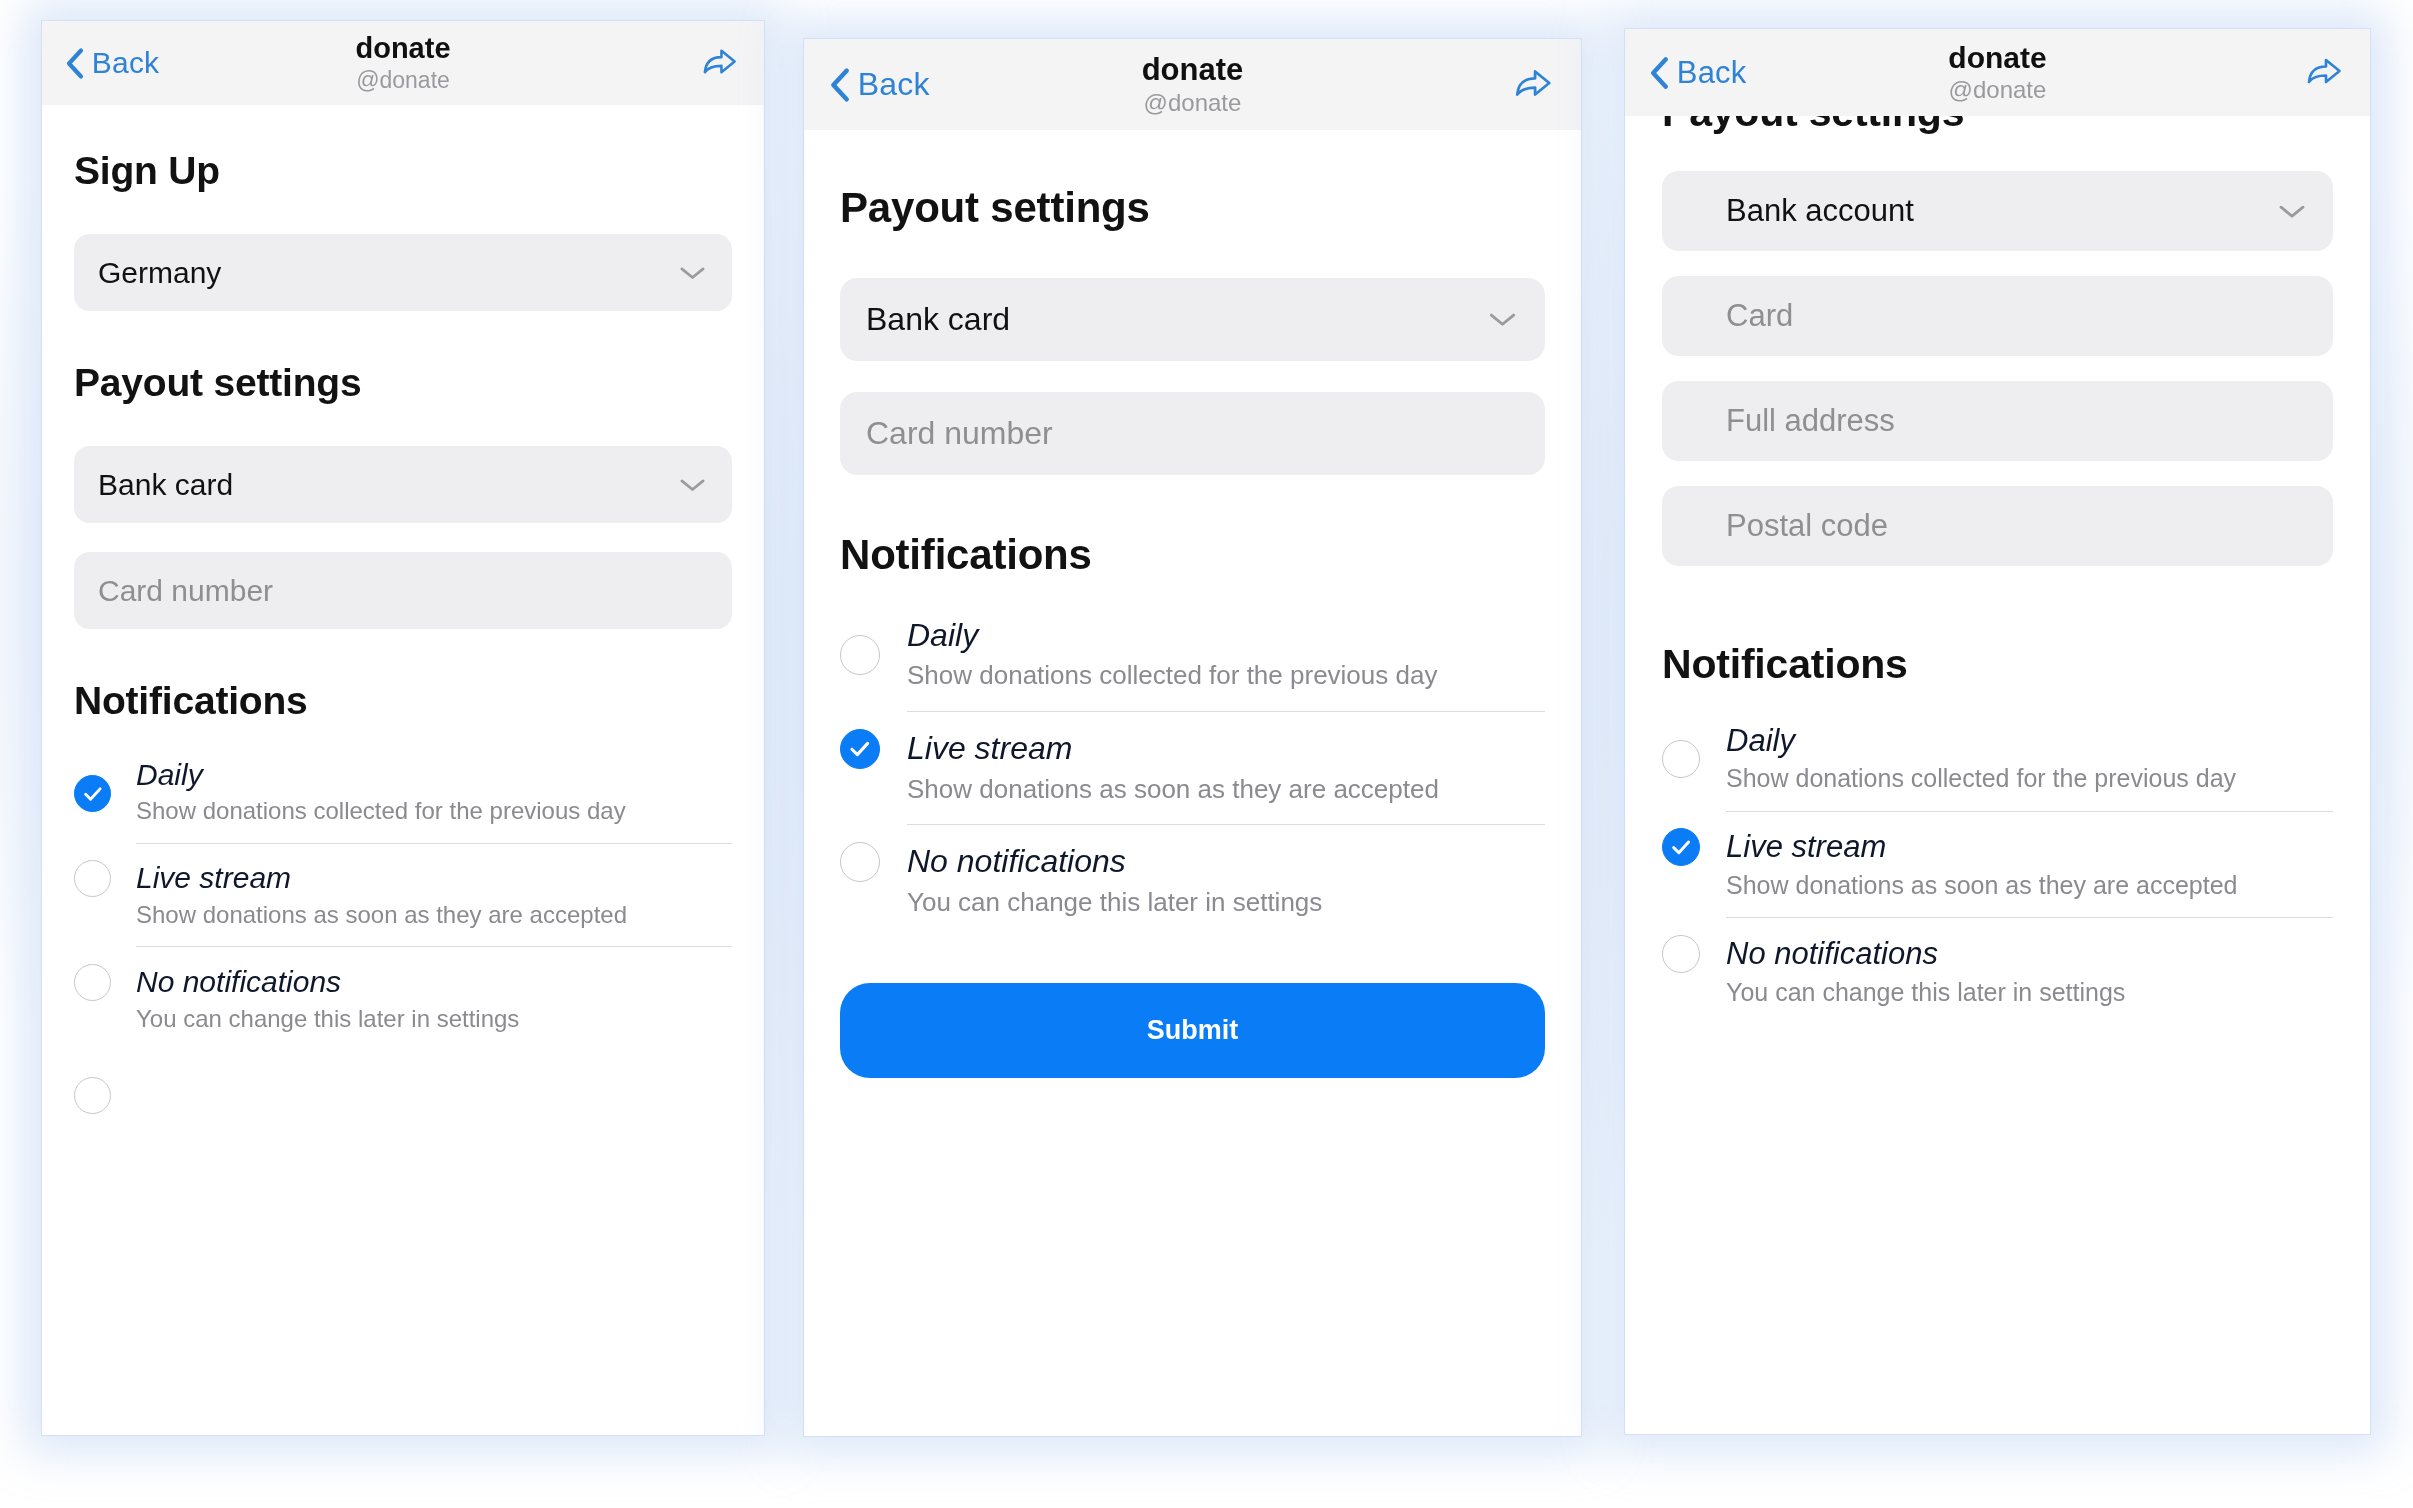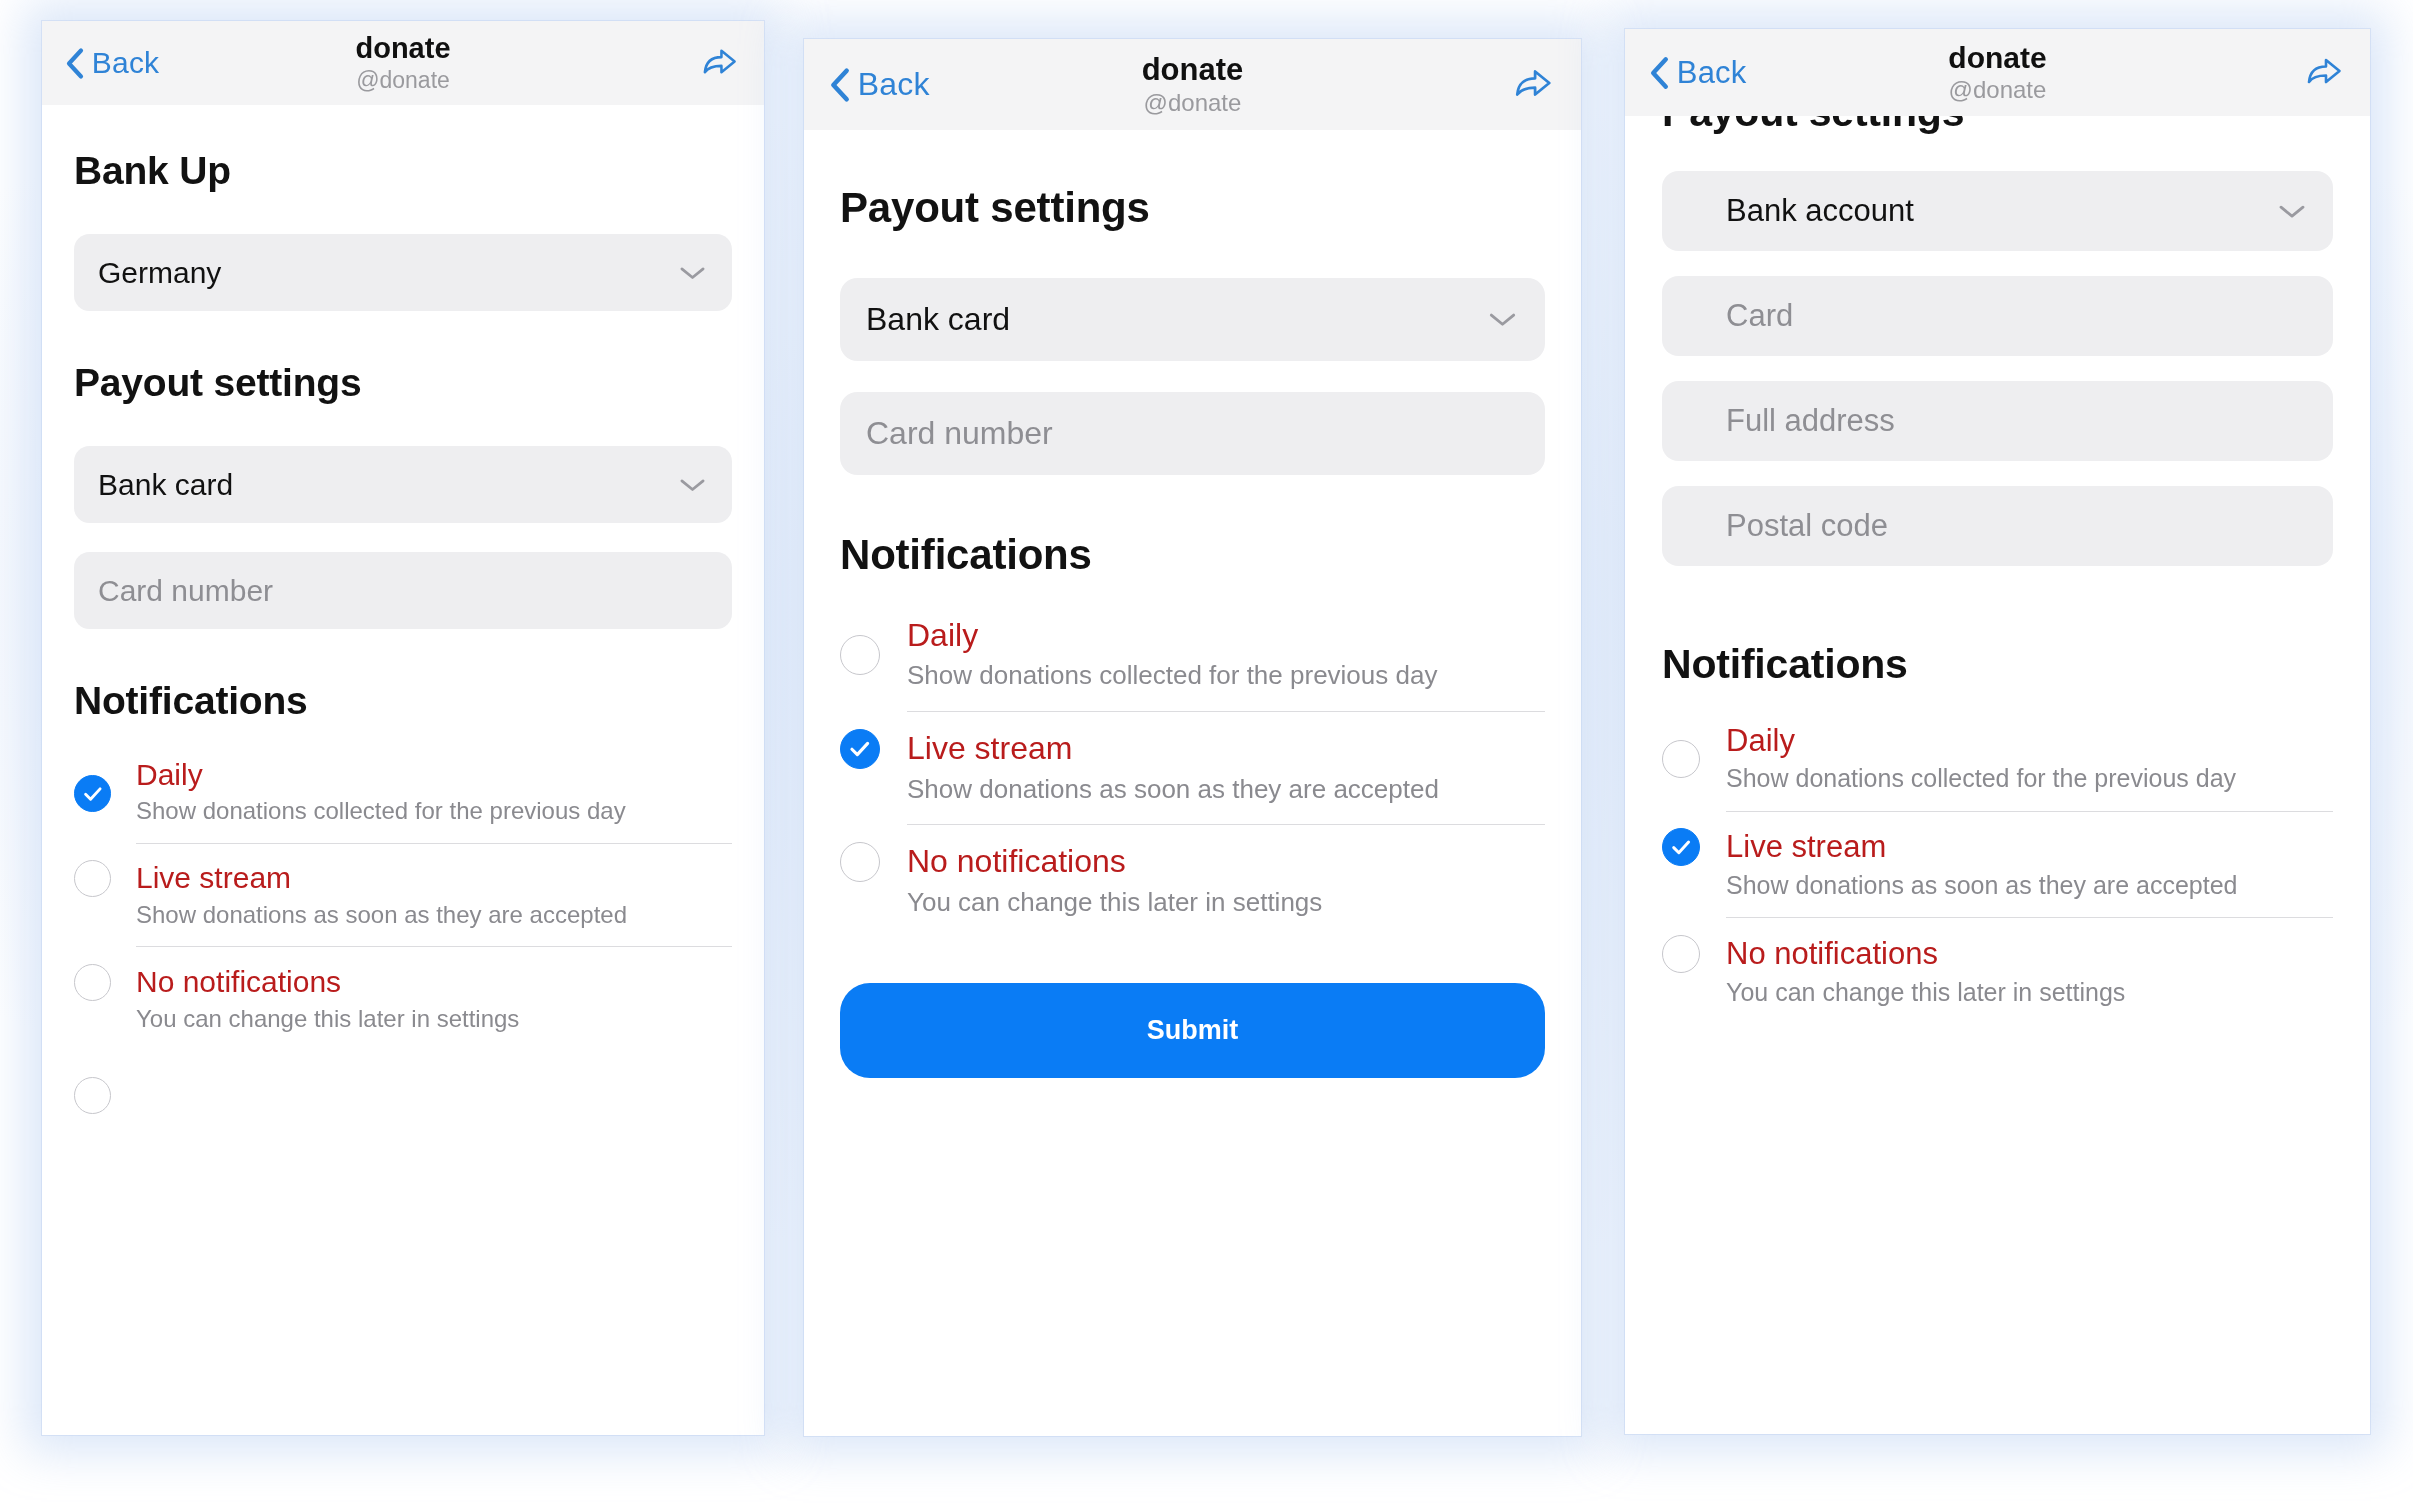--- a/index.html
+++ b/index.html
@@ -163,21 +163,21 @@
   }
   .phone--a .radio-mark { width: 37px; height: 37px; margin-top: 17.4px; }
   .phone--b .radio-mark { width: 40px; height: 40px; margin-top: 18.3px; }
   .phone--c .radio-mark { width: 38px; height: 38px; margin-top: 17.4px; }
 
   .radio-mark.off { border: 1.9px solid #c7c7cc; background: #ffffff; }
   .radio-mark.on  { background: #0a7cf5; border: 1.9px solid #0a7cf5; }
   .radio-mark.on svg { width: 62%; height: 62%; color: #ffffff; }
 
   .radio-text { flex: 1 1 auto; min-width: 0; }
-  .radio-label { color: #b91c1c; display: block; }
+  .radio-label { color: #0f172a; display: block; font-style: italic; }
   .radio-desc  { color: #8a8a8f; display: block; }
   .phone--a .radio-label { font-size: 30px; }
   .phone--a .radio-desc  { font-size: 24px; margin-top: 5.8px; }
   .phone--b .radio-label { font-size: 32px; }
   .phone--b .radio-desc  { font-size: 26px; margin-top: 6.8px; }
   .phone--c .radio-label { font-size: 31px; }
   .phone--c .radio-desc  { font-size: 25px; margin-top: 5.8px; }
 
   .radio-row + .radio-row .radio-text { border-top: 1px solid #dcdcdf; padding-top: 17.4px; }
   .phone--b .radio-row + .radio-row .radio-text { padding-top: 18.3px; }
@@ -255,21 +255,21 @@
           <svg viewBox="0 0 40 40" fill="none" stroke="currentColor" stroke-width="2.6" stroke-linecap="round" stroke-linejoin="round">
             <path d="M5 31 C6 20 13 15.5 22 15.5 L22 9 L35.5 20 L22 31 L22 24.5 C14 24.5 8.5 26 5 31 Z"></path>
           </svg>
         </span>
       </div>
     </div>
 
     <div class="screen">
       <div class="screen-inner">
 
-        <div class="section-title">Bank Up</div>
+        <div class="section-title">Sign Up</div>
         <div class="sp-a1"></div>
 
         <div class="field">
           <span class="field-value">Germany</span>
           <span>
             <svg class="chev-down" viewBox="0 0 30 18" fill="none" stroke="currentColor" stroke-width="2.8" stroke-linecap="round" stroke-linejoin="round">
                 <polyline points="4,5 15,14 26,5"></polyline>
               </svg>
           </span>
         </div>

